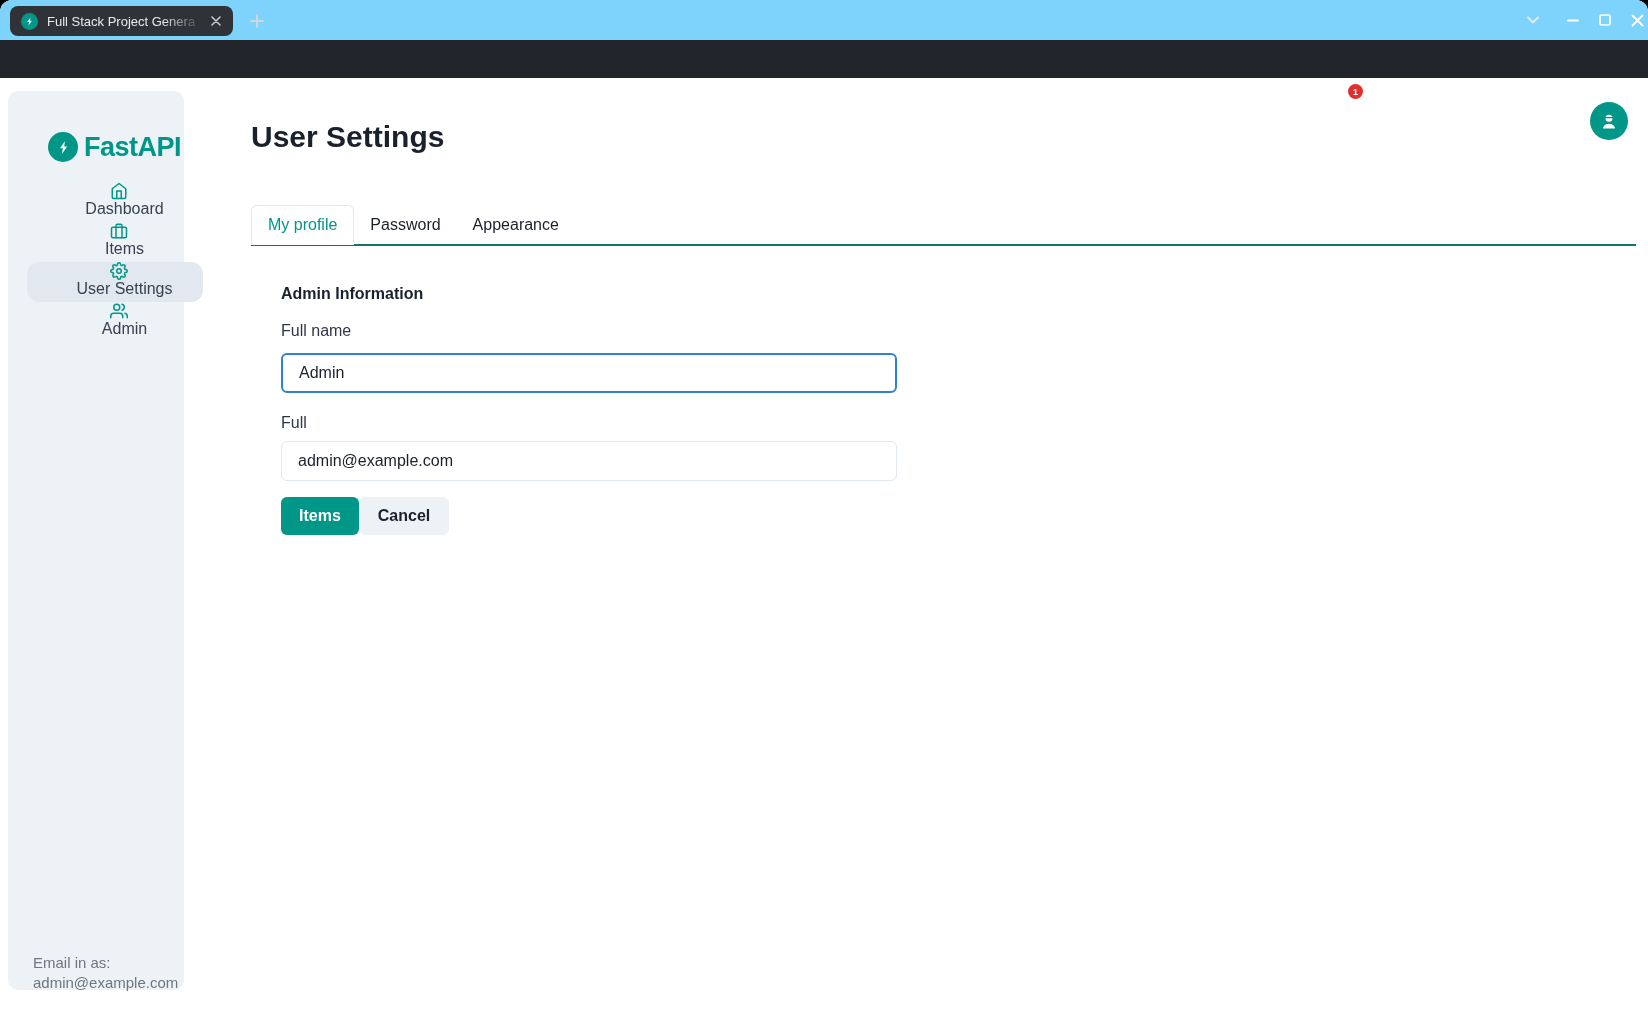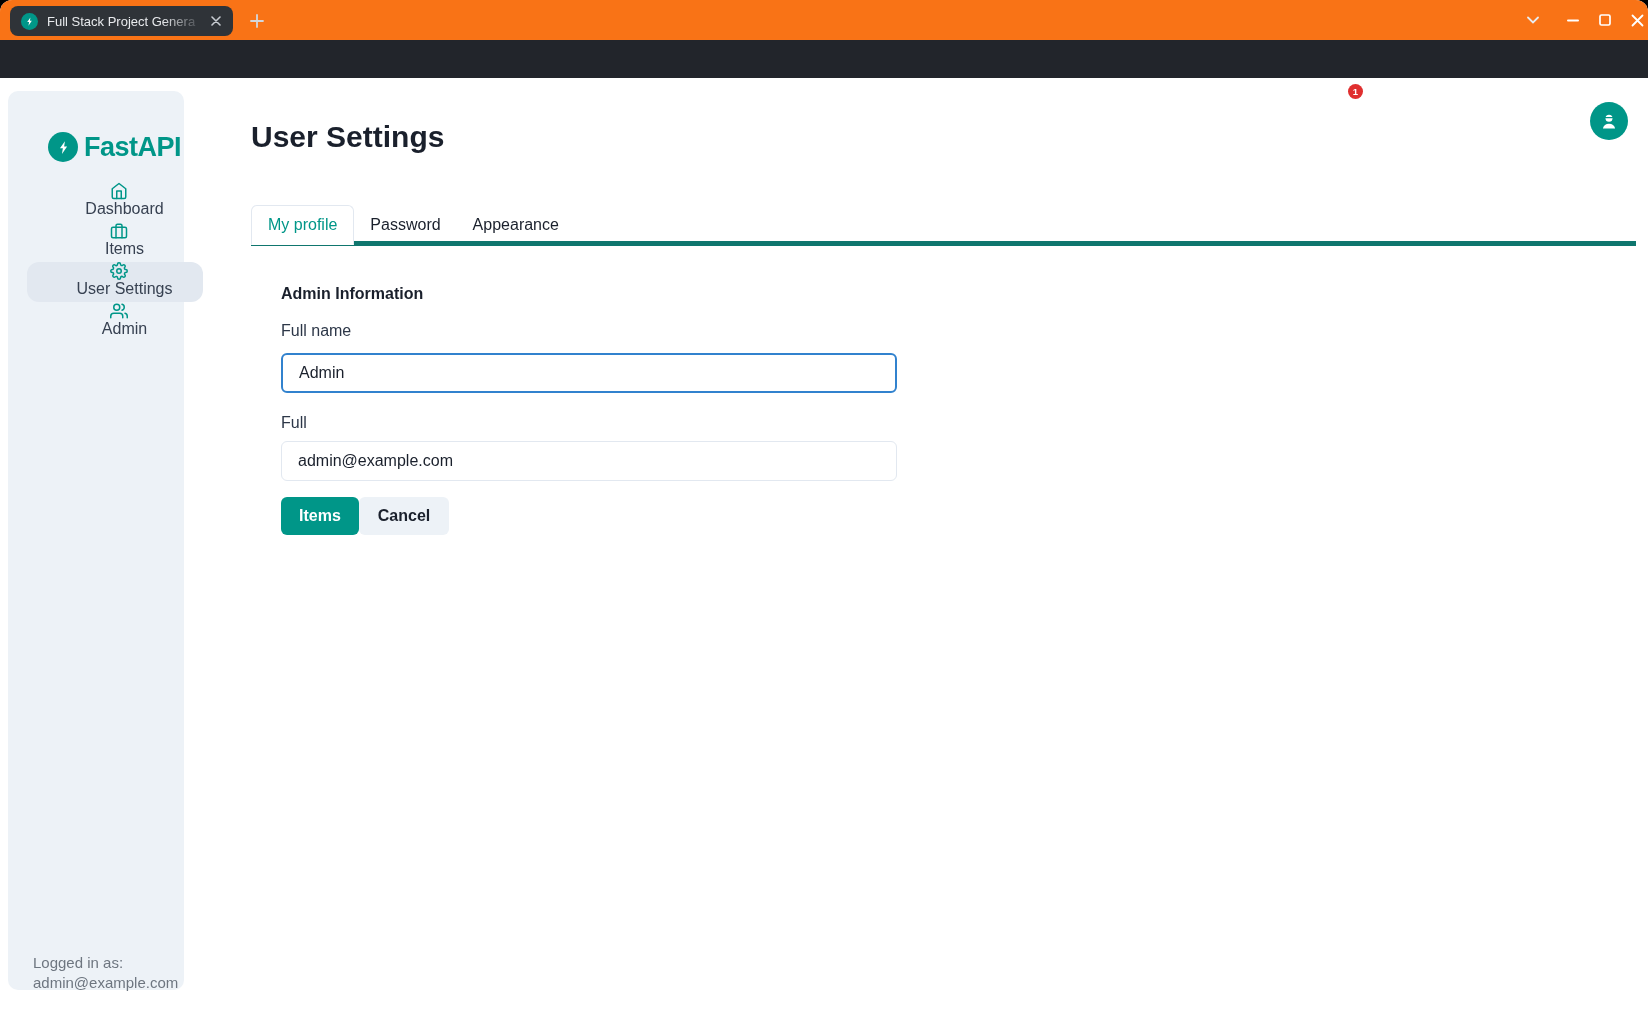--- a/index.html
+++ b/index.html
@@ -1,21 +1,21 @@
 <!DOCTYPE html>
 <html><head>
 <meta charset="utf-8">
 <style>
   * { margin:0; padding:0; box-sizing:border-box; }
   html,body { background:#000; font-family:"Liberation Sans", sans-serif; }
   .window { position:relative; width:1648px; height:1025px; overflow:hidden;
             border-radius:12px 12px 0 0; background:#fff; }
 
   
-  .titlebar { position:absolute; left:0; top:0; width:1648px; height:40px; background:#f97316; }
+  .titlebar { position:absolute; left:0; top:0; width:1648px; height:40px; background:#7dd3fc; }
   .tab { position:absolute; left:10px; top:6px; width:223px; height:30px; background:#2f3338;
          border-radius:8px; display:flex; align-items:center; padding:0 8px 0 11px; }
   .favicon { width:17px; height:17px; border-radius:50%; background:#009688;
              display:flex; align-items:center; justify-content:center; flex:0 0 auto; }
   .tab-title { color:#e8eaed; font-size:13px; margin-left:9px; white-space:nowrap; overflow:hidden;
                width:160px; -webkit-mask-image:linear-gradient(90deg,#000 72%,transparent 98%);
                mask-image:linear-gradient(90deg,#000 72%,transparent 98%); }
   .tab-close { margin-left:auto; width:18px; height:18px; display:flex; align-items:center;
                justify-content:center; border-radius:4px; cursor:pointer; }
   .newtab { position:absolute; left:244px; top:8px; width:26px; height:26px; border-radius:6px;
@@ -56,21 +56,21 @@
   .nav-item .lbl { font-size:16px; color:#374151; margin-left:12px; }
   .nav-item svg { stroke:#009688; }
   .loggedin { position:absolute; left:25px; top:862px; font-size:15px; color:#6e7680; line-height:20px; }
 
   
   .h1 { position:absolute; left:251px; top:40px; font-size:30px; line-height:38px; font-weight:700;
         color:#1a202c; }
   .avatar { position:absolute; left:1590px; top:24px; width:38px; height:38px; border-radius:50%;
             background:#009688; display:flex; align-items:center; justify-content:center; cursor:pointer; }
   .tabs { position:absolute; left:251px; top:127px; width:1385px; height:41px;
-          border-bottom:5px solid #0f766e; display:flex; }
+          border-bottom:2px solid #0f766e; display:flex; }
   .tabitem { height:40px; padding:0 16px; display:flex; align-items:center; font-size:16px;
              color:#1a202c; cursor:pointer; }
   .tabitem.active { color:#009688; background:#fff; border:1px solid #e2e8f0; border-bottom:1px solid #fff;
                     border-radius:6px 6px 0 0; margin-bottom:-1px; }
   .section-title { position:absolute; left:281px; top:207px; font-size:16px; font-weight:700; color:#1a202c; }
   .flabel { position:absolute; left:281px; font-size:16px; color:#2d3748; }
   .finput { position:absolute; left:281px; width:616px; height:40px; border-radius:6px; font-size:16px;
             color:#1a202c; padding:0 16px; font-family:"Liberation Sans", sans-serif; outline:none;
             background:#fff; }
   .finput.focused { border:2px solid #3182ce; }
@@ -252,21 +252,21 @@
             <path d="M17 21v-2a4 4 0 0 0-4-4H5a4 4 0 0 0-4 4v2"></path>
               <circle cx="9" cy="7" r="4"></circle>
             <path d="M23 21v-2a4 4 0 0 0-3-3.87"></path>
               <path d="M16 3.13a4 4 0 0 1 0 7.75"></path>
           </svg>
           <span class="lbl">Admin</span>
         </div>
       </div>
 
       <div class="loggedin">
-        <div>Logged in as:</div>
+        <div>Email in as:</div>
         <div>admin@example.com</div>
       </div>
     </div>
 
     <div class="h1">User Settings</div>
 
     <div class="avatar">
       <svg width="20" height="20" viewBox="0 0 20 20">
         <circle cx="10" cy="7.2" r="3.5" fill="#fff"></circle>
         <path d="M3.9 17.6c.5-3.1 3-4.9 6.1-4.9s5.6 1.8 6.1 4.9z" fill="#fff"></path>

